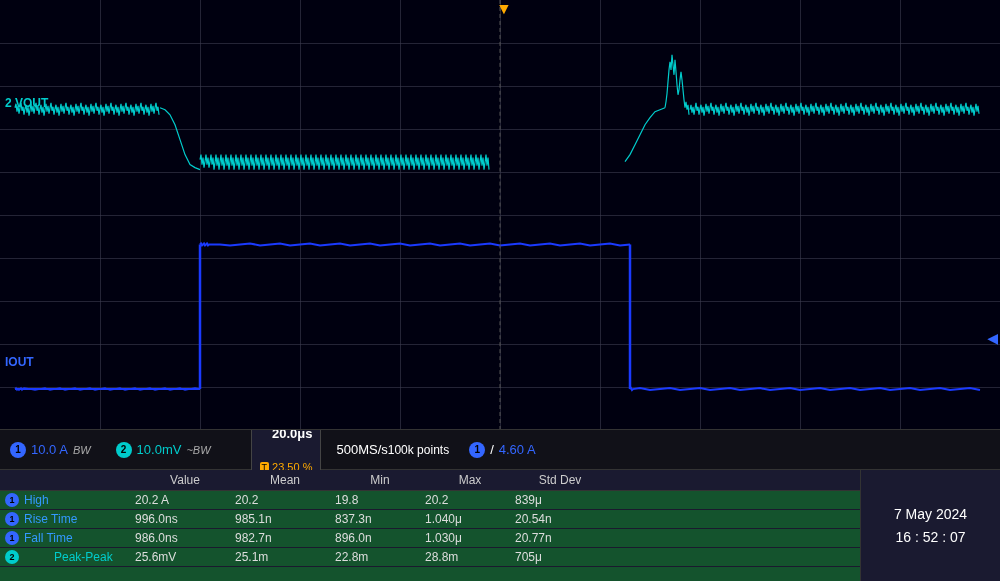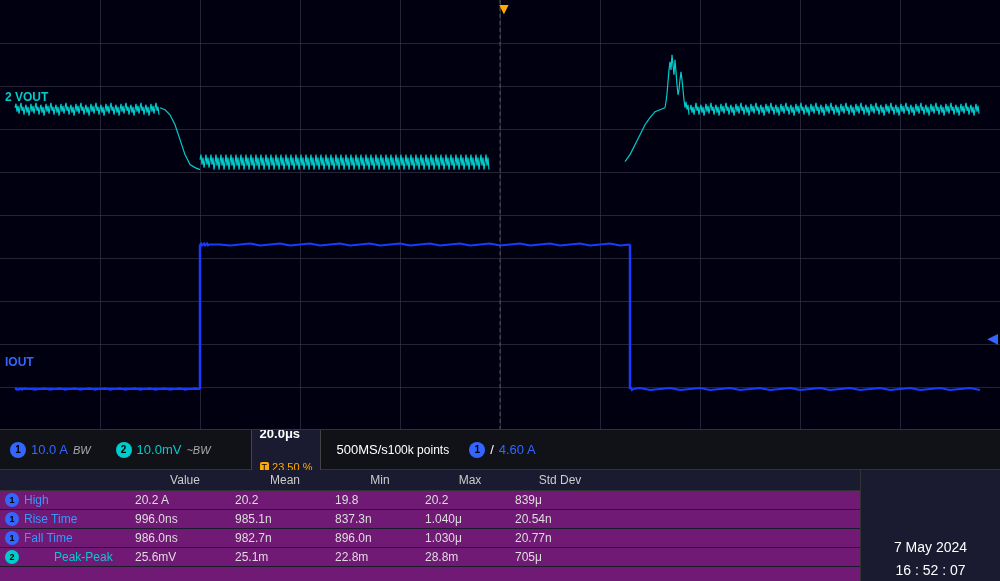--- a/index.html
+++ b/index.html
@@ -66,21 +66,21 @@
 
     .ch1-label {
       left: 5px;
       top: 355px;
       color: #3366ff;
       text-align: right;
     }
 
     .ch2-label {
       left: 5px;
-      top: 90px;
+      top: 96px;
       color: #00cccc;
     }
 
     
     .right-arrow {
       position: absolute;
       right: 2px;
       top: 330px;
       color: #3366ff;
       font-size: 14px;
@@ -131,21 +131,21 @@
     .ch-bw {
       color: #aaa;
       font-size: 11px;
       font-style: italic;
     }
 
     .time-info {
       margin-left: 20px;
       display: flex;
       flex-direction: column;
-      align-items: flex-start;
+      align-items: flex-end;
       background: #1a1a30;
       padding: 2px 8px;
       border: 1px solid #444;
       gap: 20px;
     }
 
     .time-main {
       color: #fff;
       font-size: 13px;
       font-weight: bold;
@@ -197,21 +197,21 @@
     }
 
     .measure-value {
       color: #3366ff;
       font-size: 13px;
     }
 
     
     .stats-area {
       height: 111px;
-      background: #701a75;
+      background: #14532d;
       display: flex;
     }
 
     .stats-table {
       flex: 1;
       padding: 0;
     }
 
     .stats-header {
       display: grid;
@@ -261,21 +261,21 @@
       color: #ddd;
     }
 
     
     .datetime-box {
       width: 140px;
       background: #1a1a30;
       border-left: 1px solid #333;
       display: flex;
       align-items: center;
-      justify-content: flex-end;
+      justify-content: center;
       flex-direction: column;
     }
 
     .datetime-text {
       color: #fff;
       font-size: 14px;
       text-align: center;
       line-height: 1.6;
     }
   </style>

